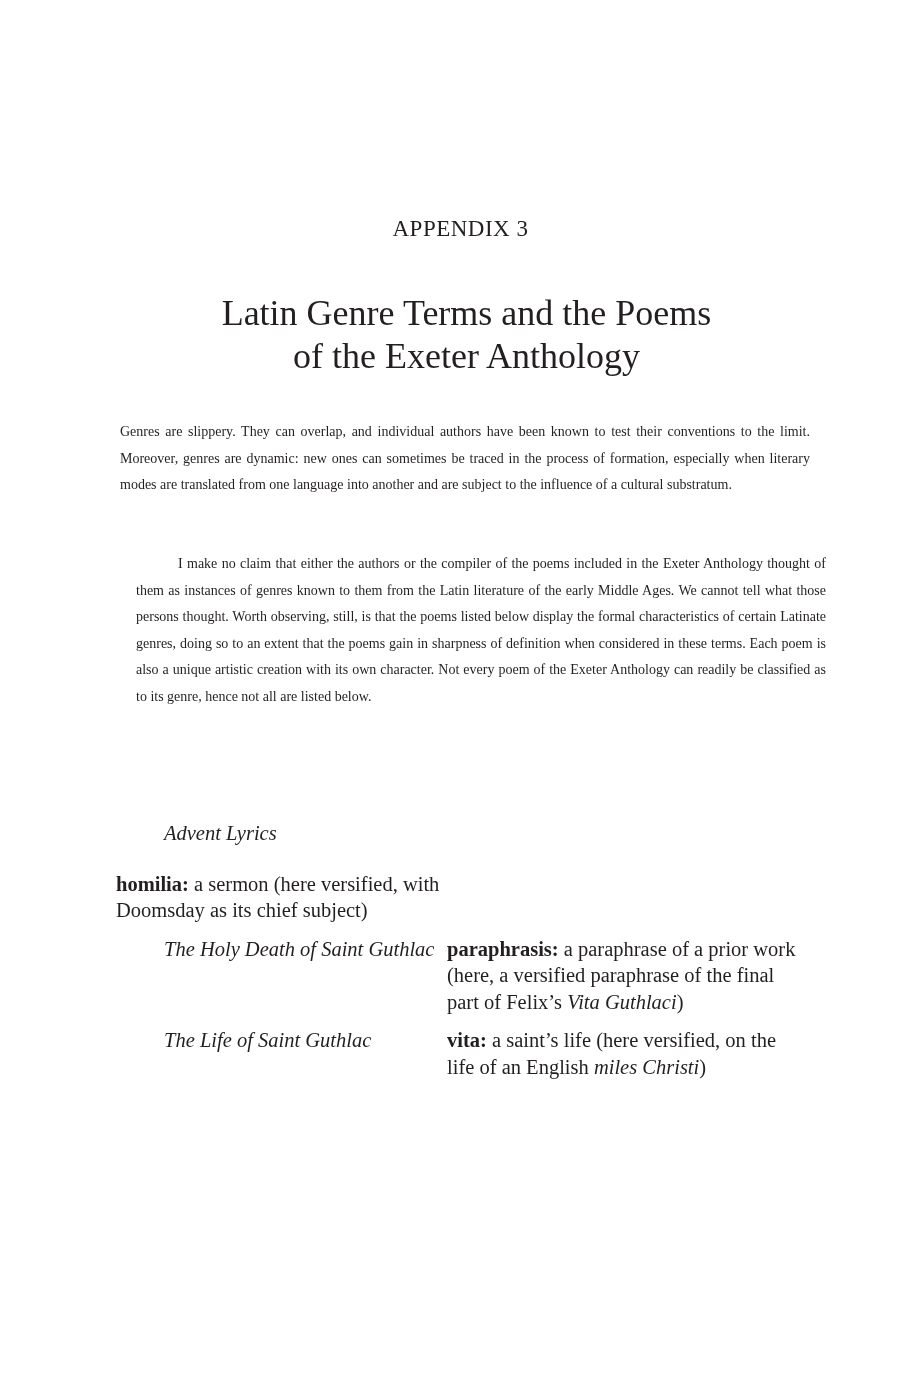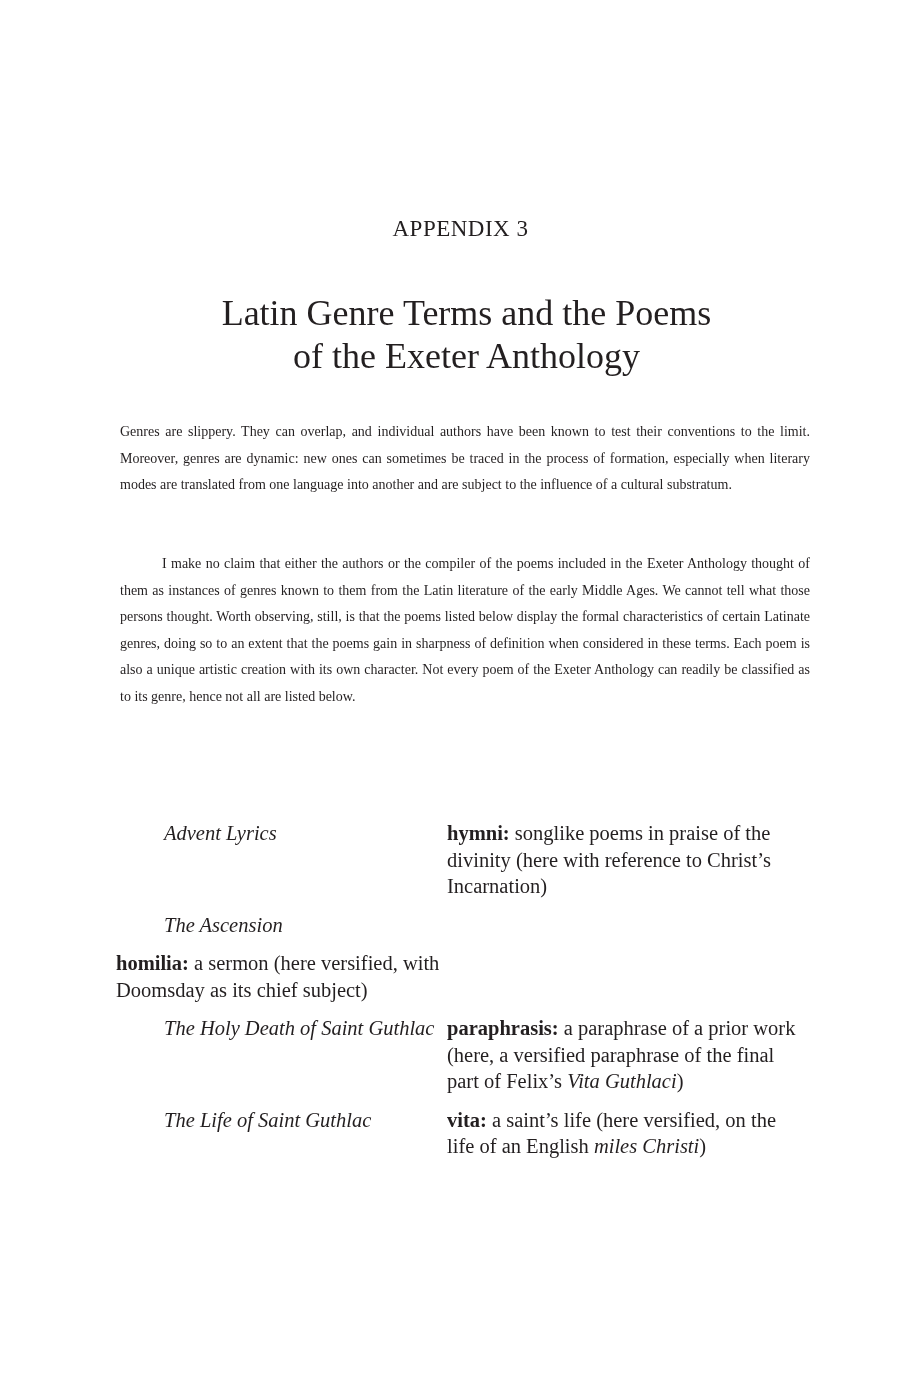--- a/index.html
+++ b/index.html
@@ -7,21 +7,21 @@
          font-family: "Liberation Serif", "DejaVu Serif", serif; color: #231f20; }
   .page { position: absolute; left: 0; top: 0; width: 921px; height: 1382px; }
   .appendix-label { position: absolute; top: 216px; left: 0; width: 921px; text-align: center;
                     font-size: 23px; letter-spacing: 0.5px; }
   .title { position: absolute; top: 286px; left: 0; width: 921px; text-align: center;
            font-size: 36px; line-height: 43px; margin: 6px; font-weight: normal; }
   .body { position: absolute; left: 120px; width: 690px; font-size: 14px; line-height: 26.5px;
           text-align: justify; }
   .body p { margin: 0; }
   .p1 { top: 419px; }
-  .p2 { top: 551px; }
+  .p2 { top: 551px; margin-left: 16px; }
   .p2 p { text-indent: 42px; }
   .genre-list { position: absolute; left: 116px; top: 820px; width: 690px; font-size: 20.5px;
                 line-height: 26.5px; }
   .genre-row { display: flex; margin-bottom: 12px; }
   .poem { width: 283px; font-style: italic; flex: none; margin-left: 48px; }
   .desc { width: 407px; }
   .term { font-weight: bold; }
   .it { font-style: italic; }
 </style>
 </head>
@@ -37,24 +37,22 @@
   <div class="body p1">
     <p>Genres are slippery. They can overlap, and individual authors have been known to test their conventions to the limit. Moreover, genres are dynamic: new ones can sometimes be traced in the process of formation, especially when literary modes are translated from one language into another and are subject to the influence of a cultural substratum.</p>
   </div>
   <div class="body p2">
     <p>I make no claim that either the authors or the compiler of the poems included in the Exeter Anthology thought of them as instances of genres known to them from the Latin literature of the early Middle Ages. We cannot tell what those persons thought. Worth observing, still, is that the poems listed below display the formal characteristics of certain Latinate genres, doing so to an extent that the poems gain in sharpness of definition when considered in these terms. Each poem is also a unique artistic creation with its own character. Not every poem of the Exeter Anthology can readily be classified as to its genre, hence not all are listed below.</p>
   </div>
 
   <div class="genre-list">
     <div class="genre-row">
       <div class="poem">Advent Lyrics</div>
-      <div class="desc"><span class="term">hymni</span><span class="term">:</span><span> songlike poems in praise of the divinity (here with reference to Christ’s Incarnation)</span></div>
     </div>
     <div class="genre-row">
-      <div class="poem">The Ascension</div>
     </div>
     <div class="genre-row">
       <div class="desc"><span class="term">homilia</span><span class="term">:</span><span> a sermon (here versified, with Doomsday as its chief subject)</span></div>
     </div>
     <div class="genre-row">
       <div class="poem">The Holy Death of Saint Guthlac</div>
       <div class="desc"><span class="term">paraphrasis</span><span class="term">:</span><span> a paraphrase of a prior work (here, a versified paraphrase of the final part of Felix’s </span><span class="it">Vita Guthlaci</span><span>)</span></div>
     </div>
     <div class="genre-row">
       <div class="poem">The Life of Saint Guthlac</div>

